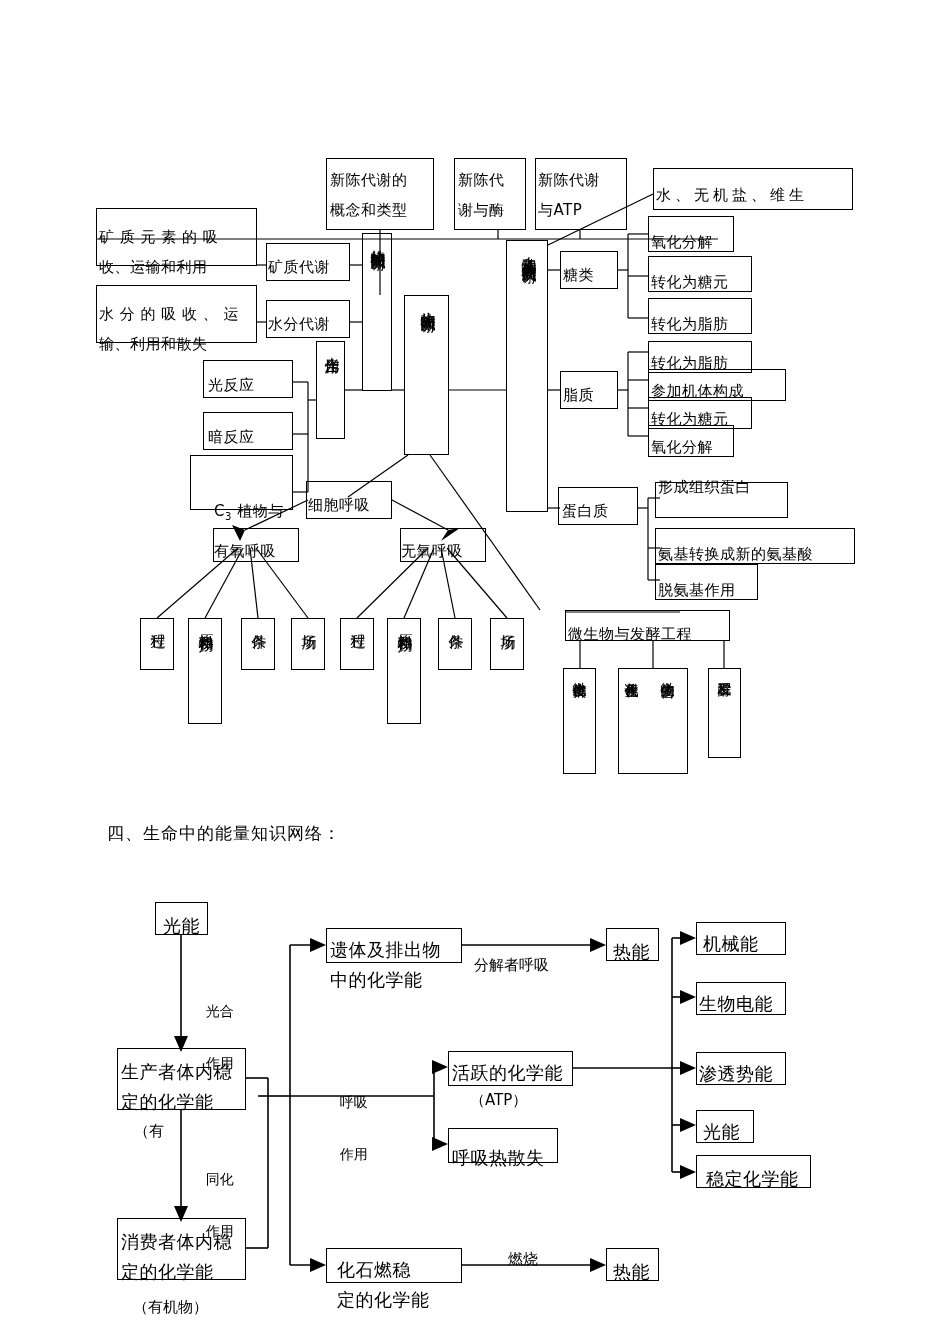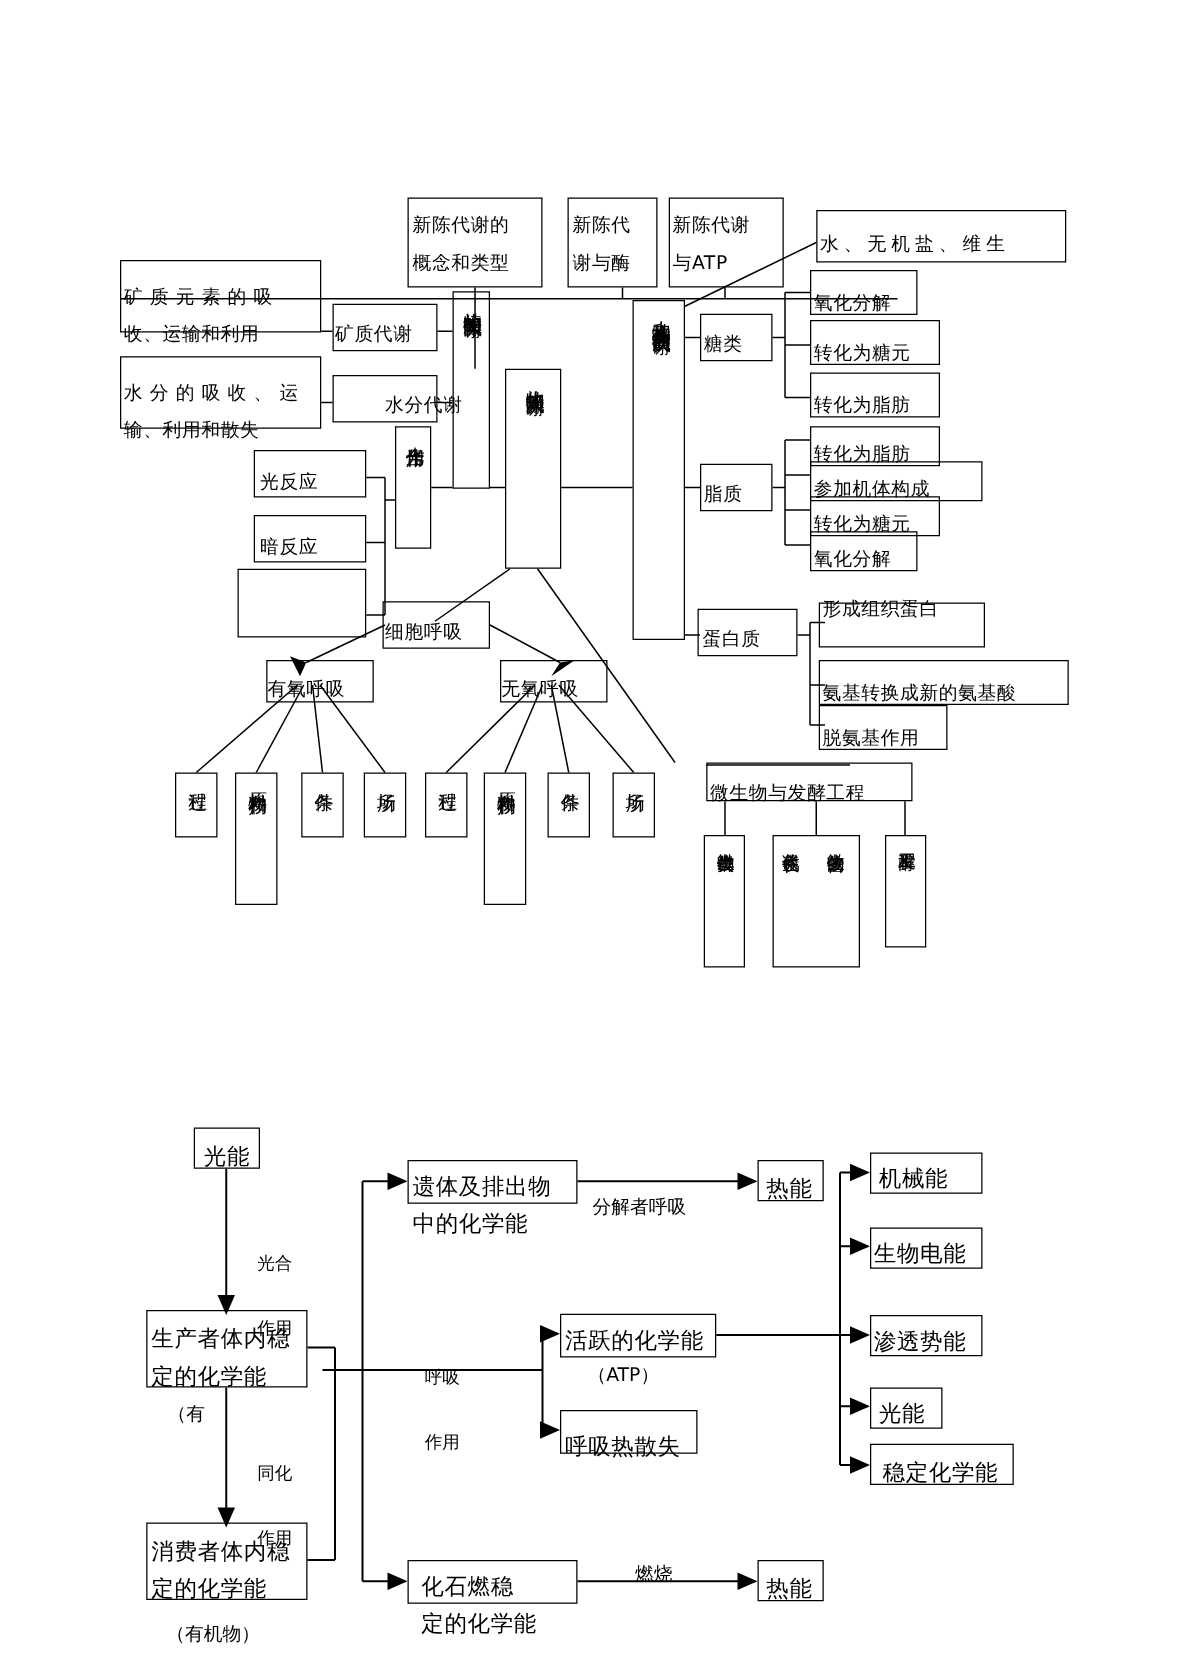--- a/index.html
+++ b/index.html
@@ -136,29 +136,32 @@
   <div class="bt htext" style="left:99px;top:252px;">收、运输和利用</div>
 
   <div class="box" style="left:96px;top:285px;width:161px;height:58px;"></div>
   <div class="bt htext" style="left:99px;top:299px;">水 分 的 吸 收 、 运</div>
   <div class="bt htext" style="left:99px;top:329px;">输、利用和散失</div>
 
   <div class="box" style="left:266px;top:243px;width:84px;height:38px;"></div>
   <div class="bt htext" style="left:268px;top:252px;">矿质代谢</div>
 
   <div class="box" style="left:266px;top:300px;width:84px;height:38px;"></div>
-  <div class="bt htext" style="left:268px;top:309px;padding-left:40px;">水分代谢</div>
+  <div class="bt htext" style="left:268px;top:309px;">水分代谢</div>
 
   <div class="box" style="left:203px;top:360px;width:90px;height:38px;"></div>
   <div class="bt htext" style="left:208px;top:370px;">光反应</div>
 
   <div class="box" style="left:203px;top:412px;width:90px;height:38px;"></div>
   <div class="bt htext" style="left:208px;top:422px;">暗反应</div>
 
   <div class="box" style="left:190px;top:455px;width:103px;height:55px;"></div>
+  <div class="bt htext" style="left:193px;top:466px;">
+    <span>C</span><span class="sub">3</span><span> 植物与</span>
+  </div>
 
   <div class="box" style="left:316px;top:341px;width:29px;height:98px;"></div>
   <div class="bt vtext" style="left:322px;top:345px;height:92px;">光合作用</div>
 
   <div class="box" style="left:362px;top:233px;width:30px;height:158px;"></div>
   <div class="bt vtext" style="left:368px;top:238px;height:150px;">植物的新陈代谢</div>
 
   <div class="box" style="left:404px;top:295px;width:45px;height:160px;"></div>
   <div class="bt vtext" style="left:418px;top:300px;height:152px;">生物的新陈代谢</div>
 
@@ -227,20 +230,21 @@
   <div class="box" style="left:563px;top:668px;width:33px;height:106px;"></div>
   <div class="bt vtext2" style="left:570px;top:671px;height:100px;">微生物类群</div>
 
   <div class="box" style="left:618px;top:668px;width:70px;height:106px;"></div>
   <div class="bt vtext2" style="left:658px;top:671px;height:100px;">微生物的营</div>
   <div class="bt vtext2" style="left:622px;top:671px;height:100px;">养代谢生长</div>
 
   <div class="box" style="left:708px;top:668px;width:33px;height:90px;"></div>
   <div class="bt vtext2" style="left:715px;top:671px;height:84px;">发酵工程</div>
 
+  <div class="heading" style="left:107px;top:822px;">四、生命中的能量知识网络：</div>
 
   <svg class="lines" viewBox="0 0 950 1342">
     <g stroke="#000" stroke-width="1.6" fill="none">
 
       <line x1="181" y1="935" x2="181" y2="1048"></line>
 
       <line x1="181" y1="1110" x2="181" y2="1218"></line>
 
       <line x1="246" y1="1078" x2="268" y2="1078"></line>
       <line x1="268" y1="1078" x2="268" y2="1248"></line>

